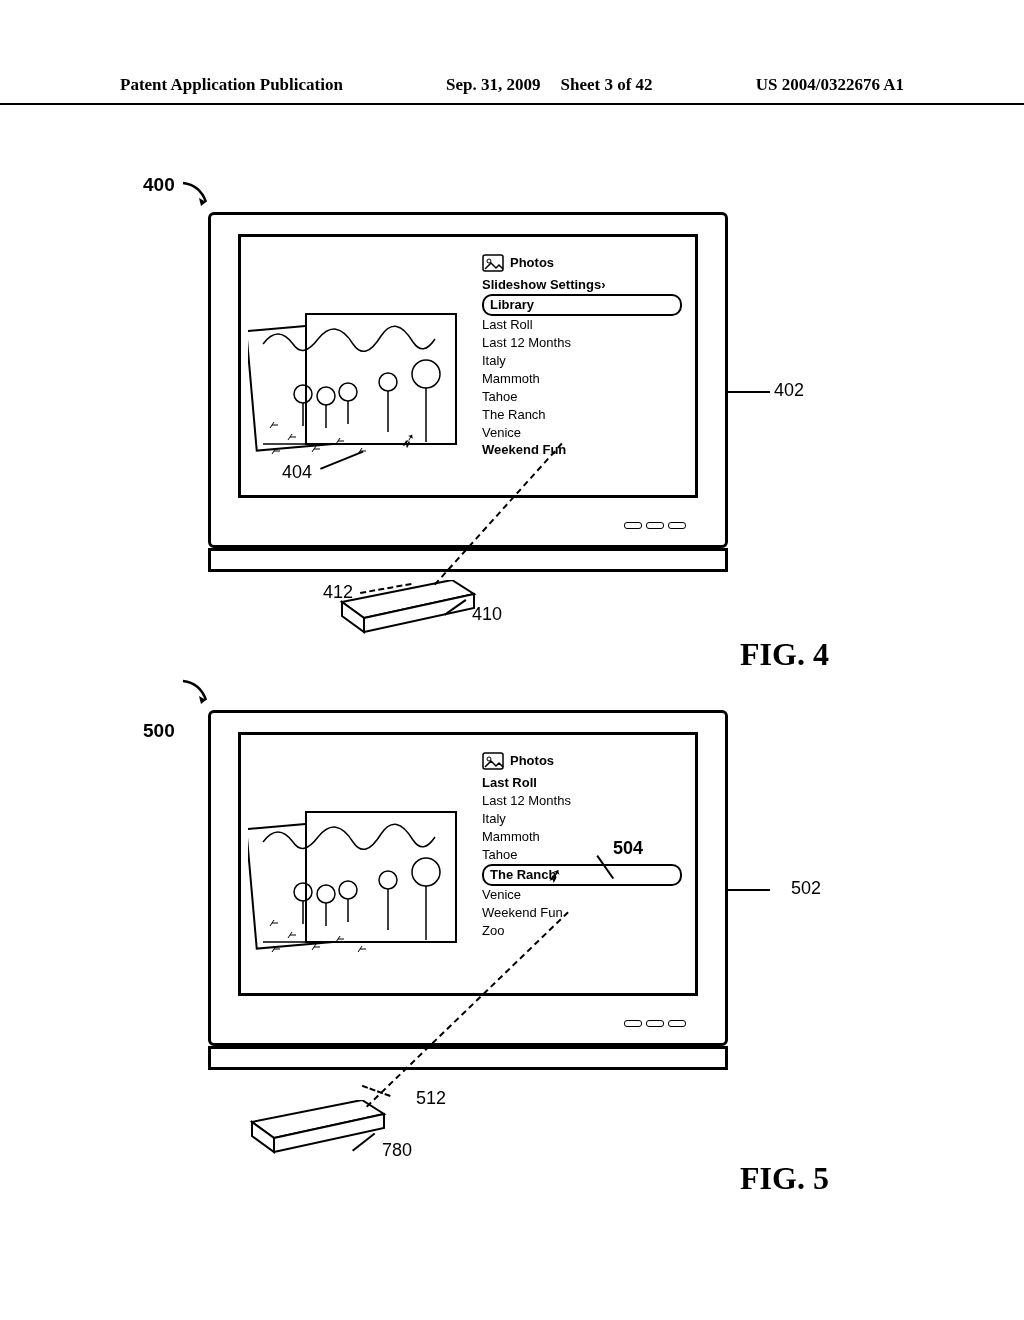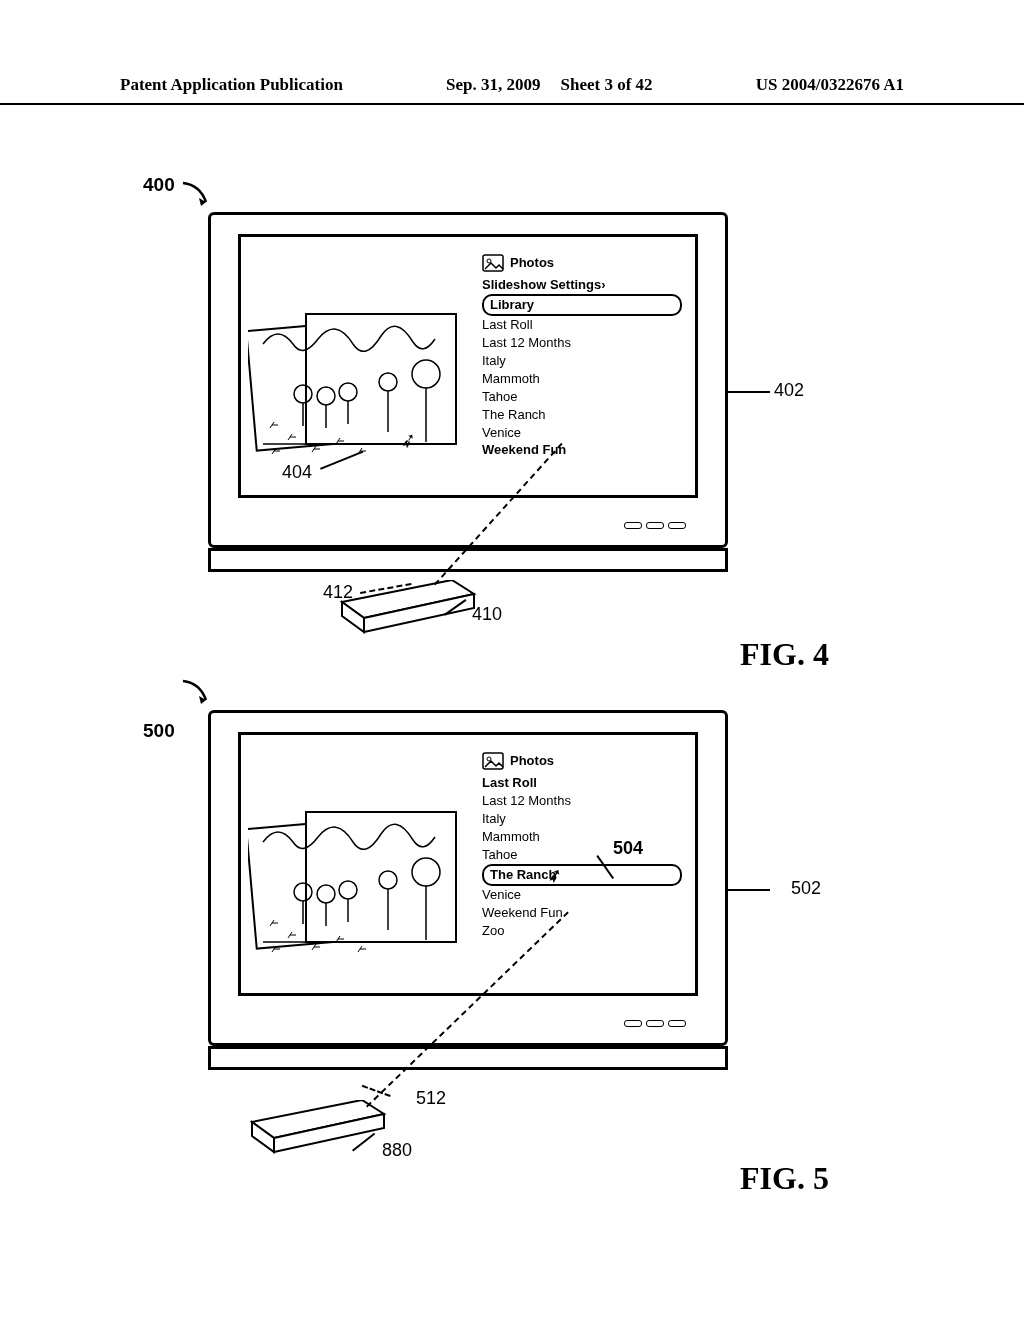--- a/index.html
+++ b/index.html
@@ -206,21 +206,21 @@
   </div>
 
   <div class="ref-lbl" style="top:168px; left:613px;font-weight:bold;">504</div>
   <div class="lead-line" style="top:185px; left:598px; width:28px; height:2px; transform:rotate(55deg); transform-origin:0 0;"></div>
 
   <svg class="remote-3d" style="top:430px; left:232px;" width="160" height="58">
     <polygon points="20,22 130,0 152,14 42,38" fill="#fff" stroke="#000" stroke-width="2"></polygon>
     <polygon points="20,22 42,38 42,52 20,36" fill="#fff" stroke="#000" stroke-width="2"></polygon>
     <polygon points="42,38 152,14 152,28 42,52" fill="#fff" stroke="#000" stroke-width="2"></polygon>
   </svg>
-  <div class="ref-lbl" style="top:470px; left:382px;">880</div>
+  <div class="ref-lbl" style="top:470px; left:382px;">780</div>
   <div class="lead-line" style="top:480px; left:352px; width:28px; height:2px; transform:rotate(-38deg); transform-origin:0 0;"></div>
 
   <div class="dash-line" style="top:436px; left:366px; width:280px; transform: rotate(-44deg);"></div>
   <div class="ref-lbl" style="top:418px; left:416px;">512</div>
   <div class="dash-line" style="top:427px; left:390px; width:30px; transform: rotate(200deg);"></div>
 
   <div class="fig-label" style="top:490px; left:740px;">FIG. 5</div>
 </div>
 
 </body></html>

